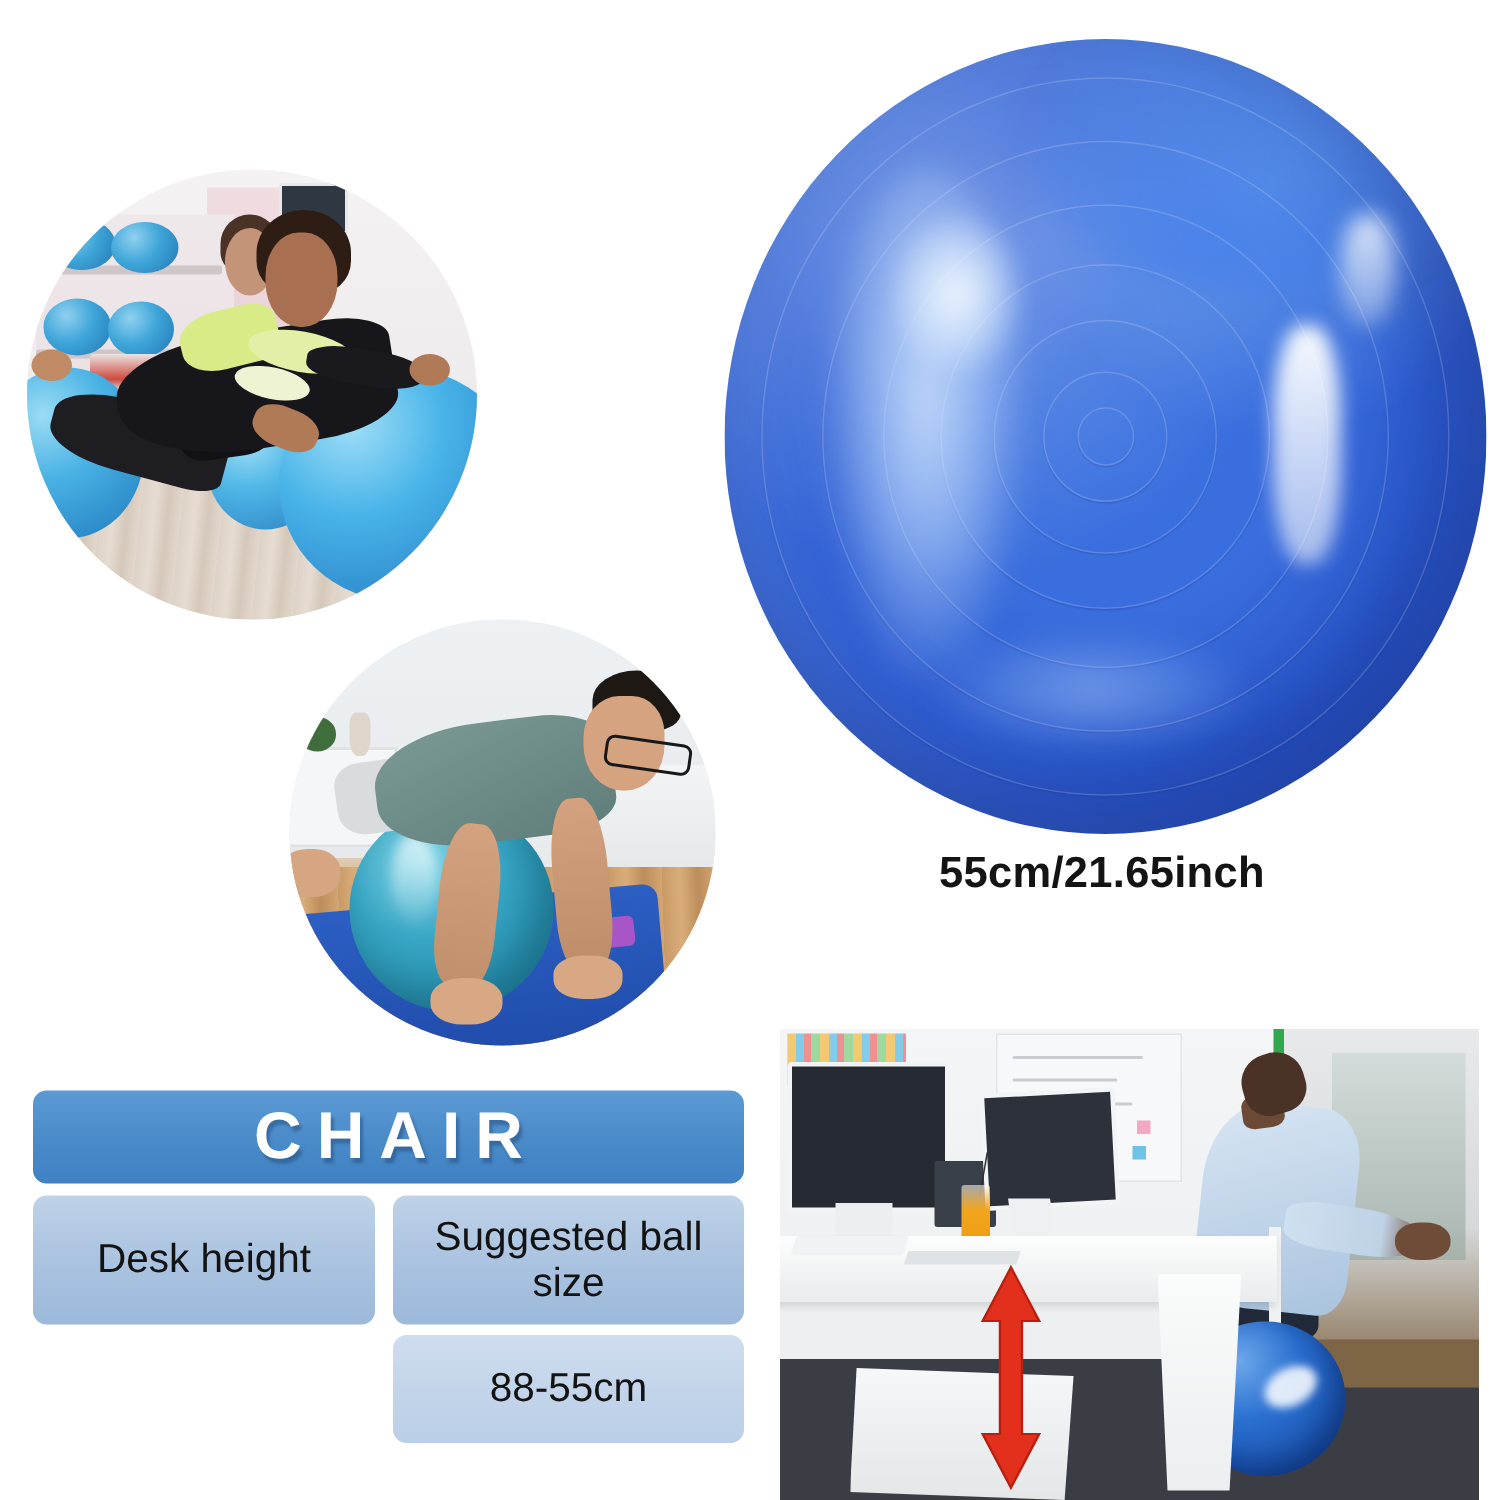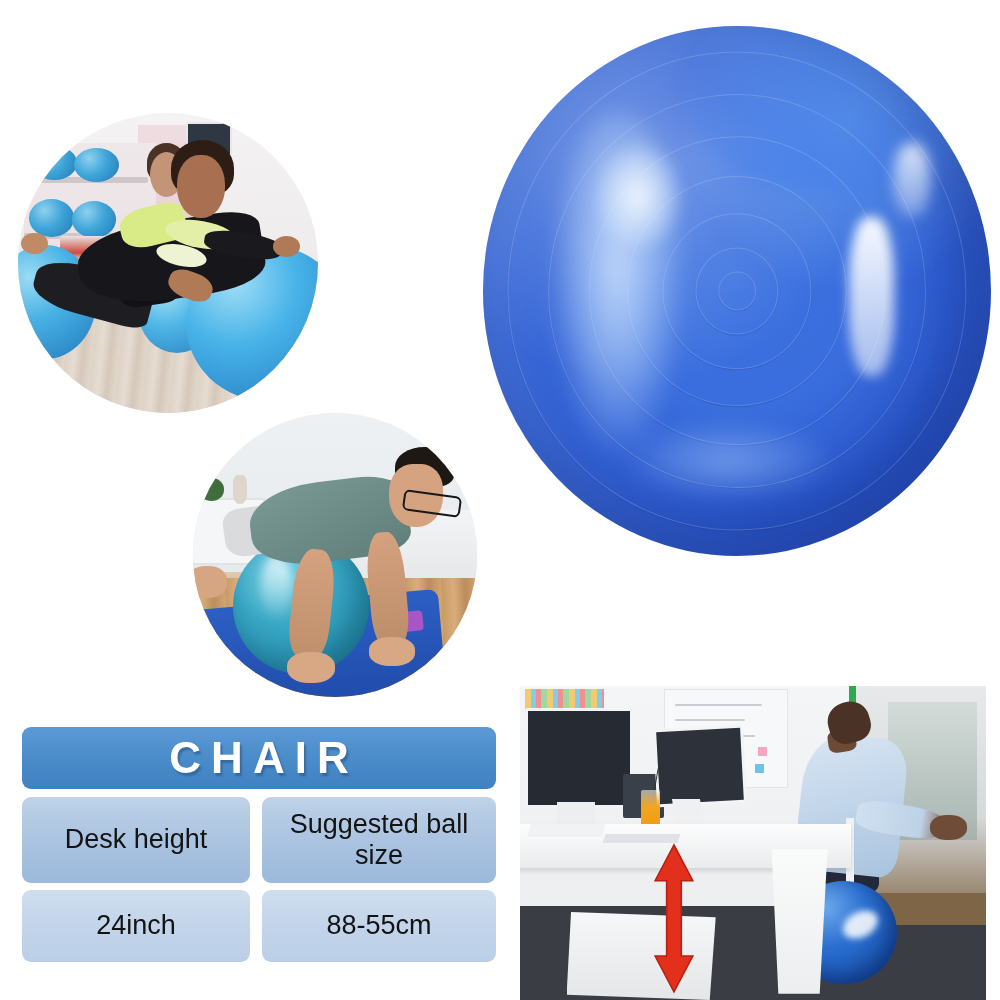--- a/index.html
+++ b/index.html
@@ -606,20 +606,21 @@
       <div class="ring r6"></div>
       <div class="ring r7"></div>
       <div class="hl-left"></div>
       <div class="hl-left2"></div>
       <div class="hl-right"></div>
       <div class="hl-right2"></div>
       <div class="hl-bottom"></div>
     </div>
   </div>
 
+  <div class="ball-label">55cm/21.65inch</div>
 
   <div class="photo-circle" id="circle-gym">
     <div class="scene">
       <div class="gym-bg"></div>
       <div class="gym-floor"></div>
       <div class="gym-wall-pink"></div>
       <div class="gym-monitor"></div>
       <div class="gym-rack">
         <div class="rack-shelf" style="top:22%"></div>
         <div class="rack-shelf" style="top:58%"></div>
@@ -726,17 +727,16 @@
       </svg>
     </div>
   </div>
 
   <div id="chair-table">
     <div class="tbl-header">
       <span class="tbl-header-text">CHAIR</span>
     </div>
     <div class="tbl-cell hdr c-r1c2">Suggested ball size</div>
     <div class="tbl-cell hdr c-r1c1">Desk height</div>
-    <div class="tbl-cell val c-r2c1">24inch</div>
     <div class="tbl-cell val c-r2c2">88-55cm</div>
   </div>
 
 </div>
 
 </body></html>

